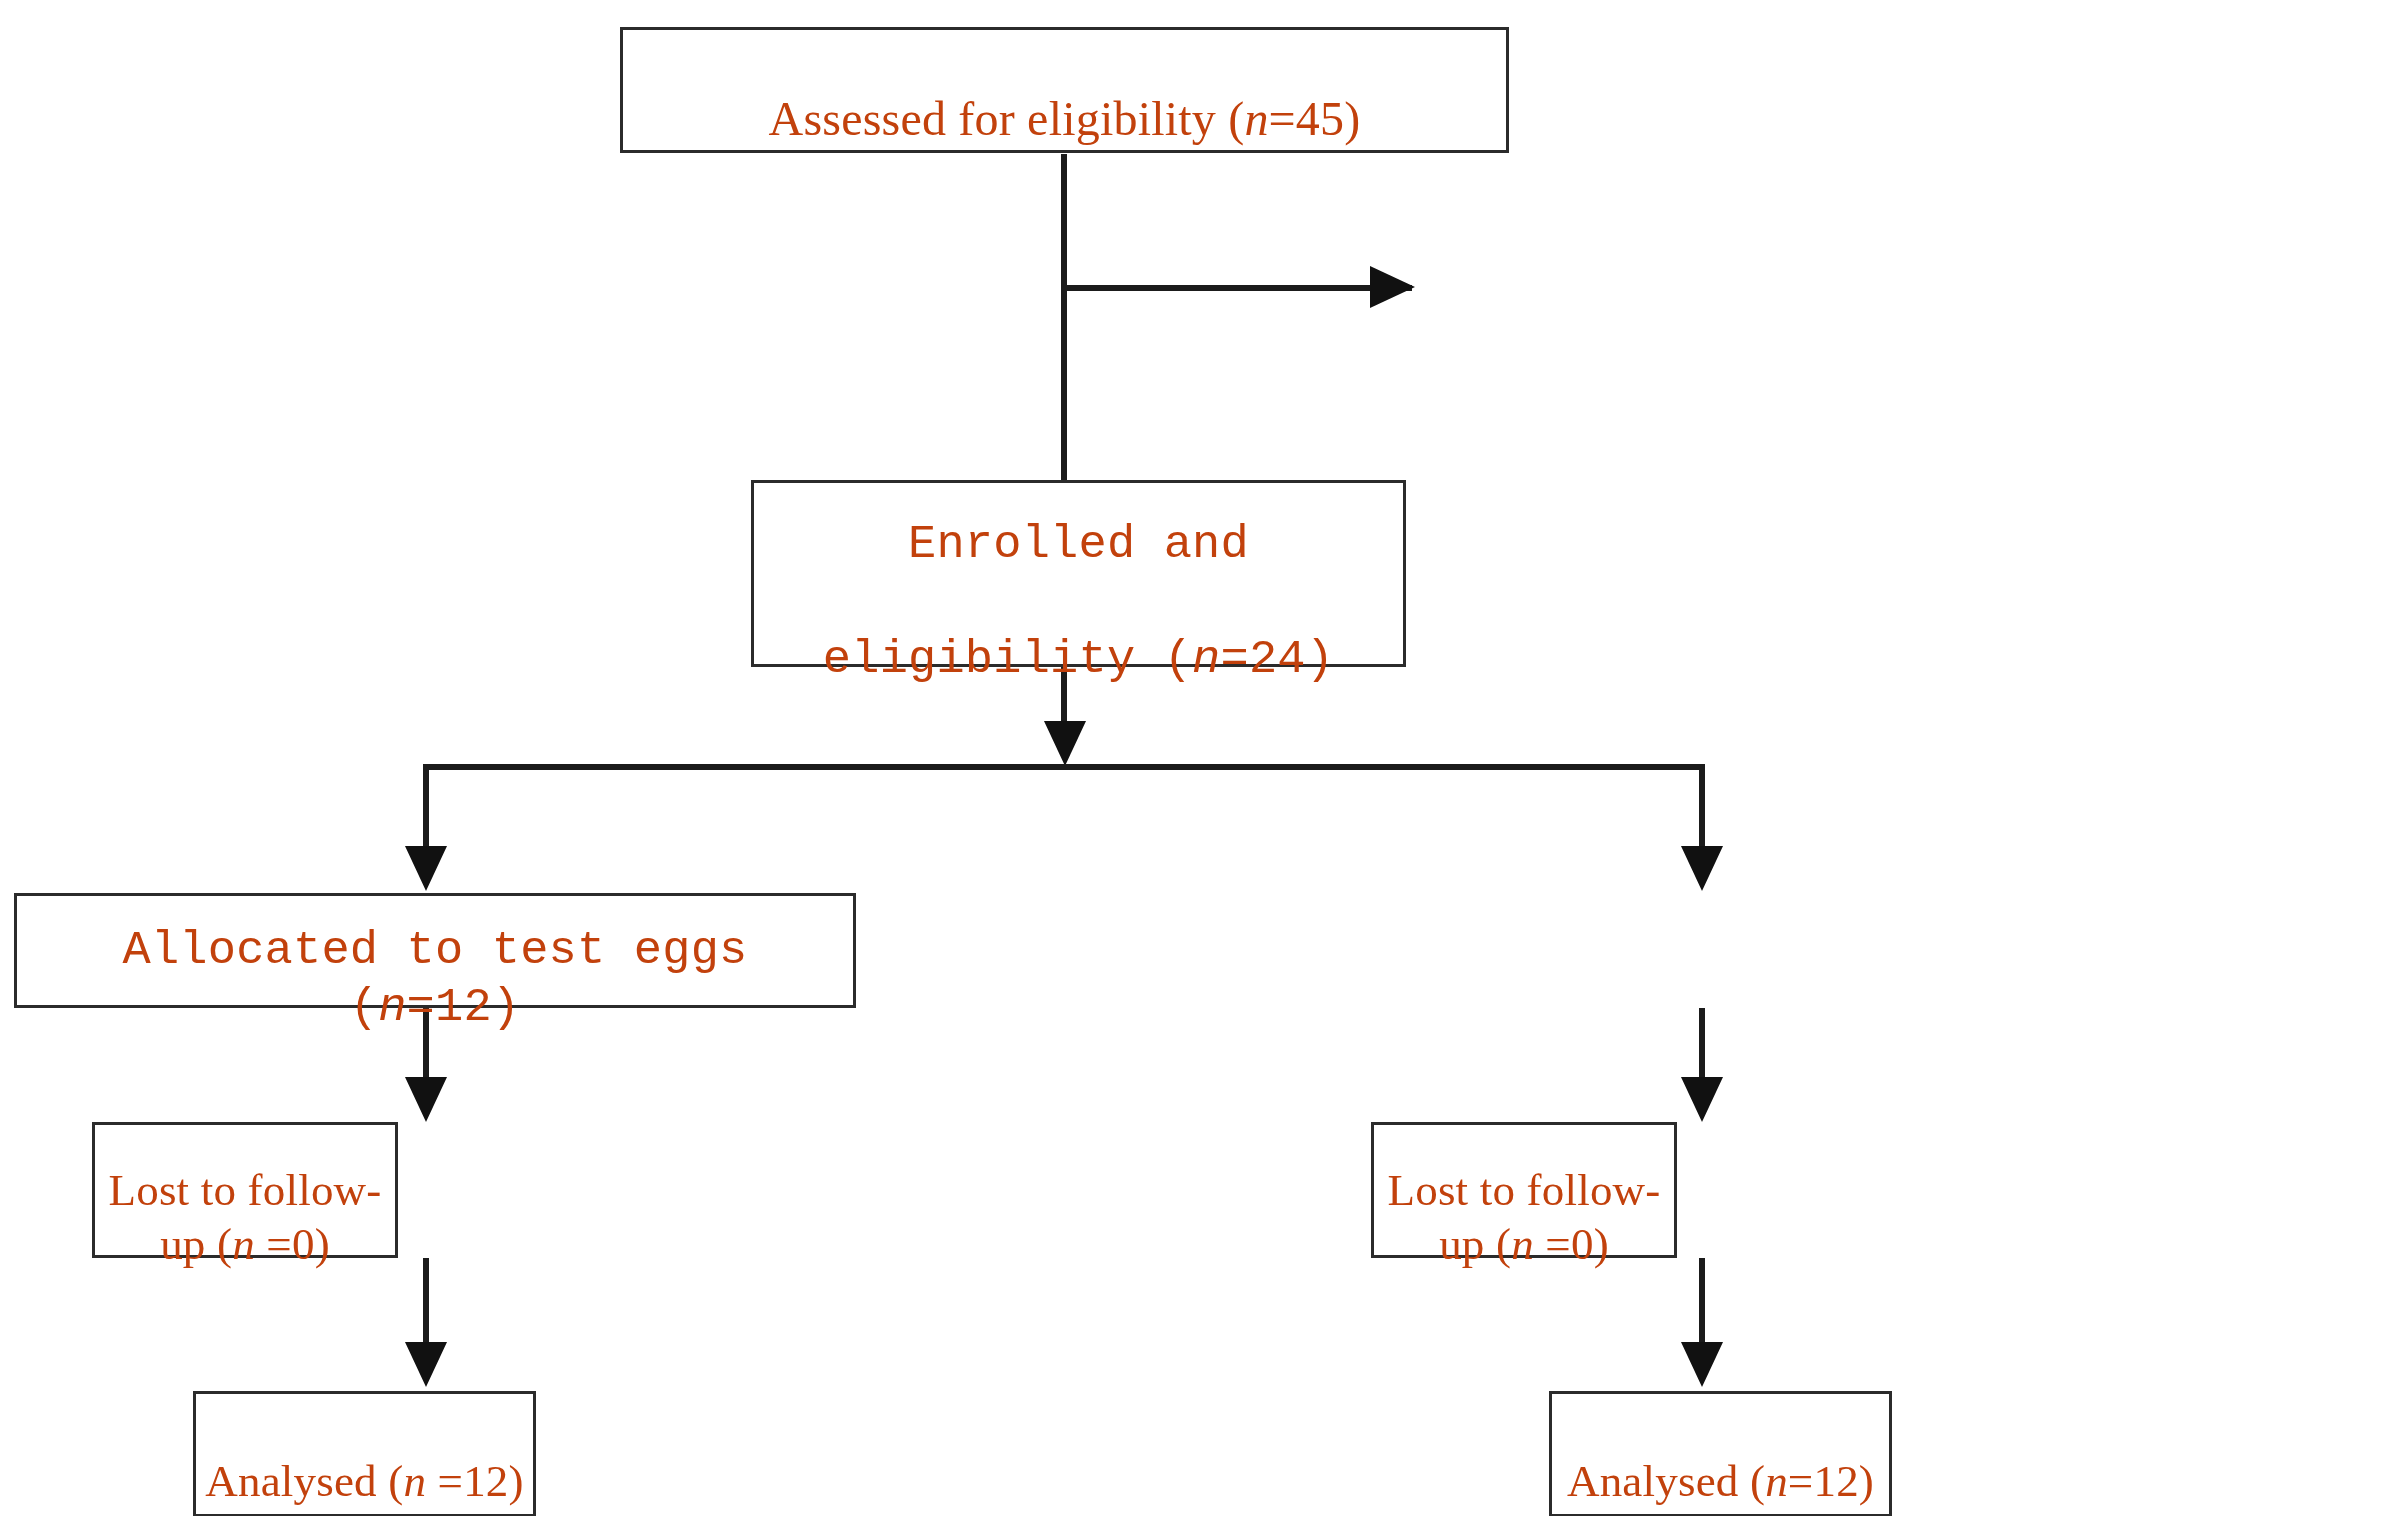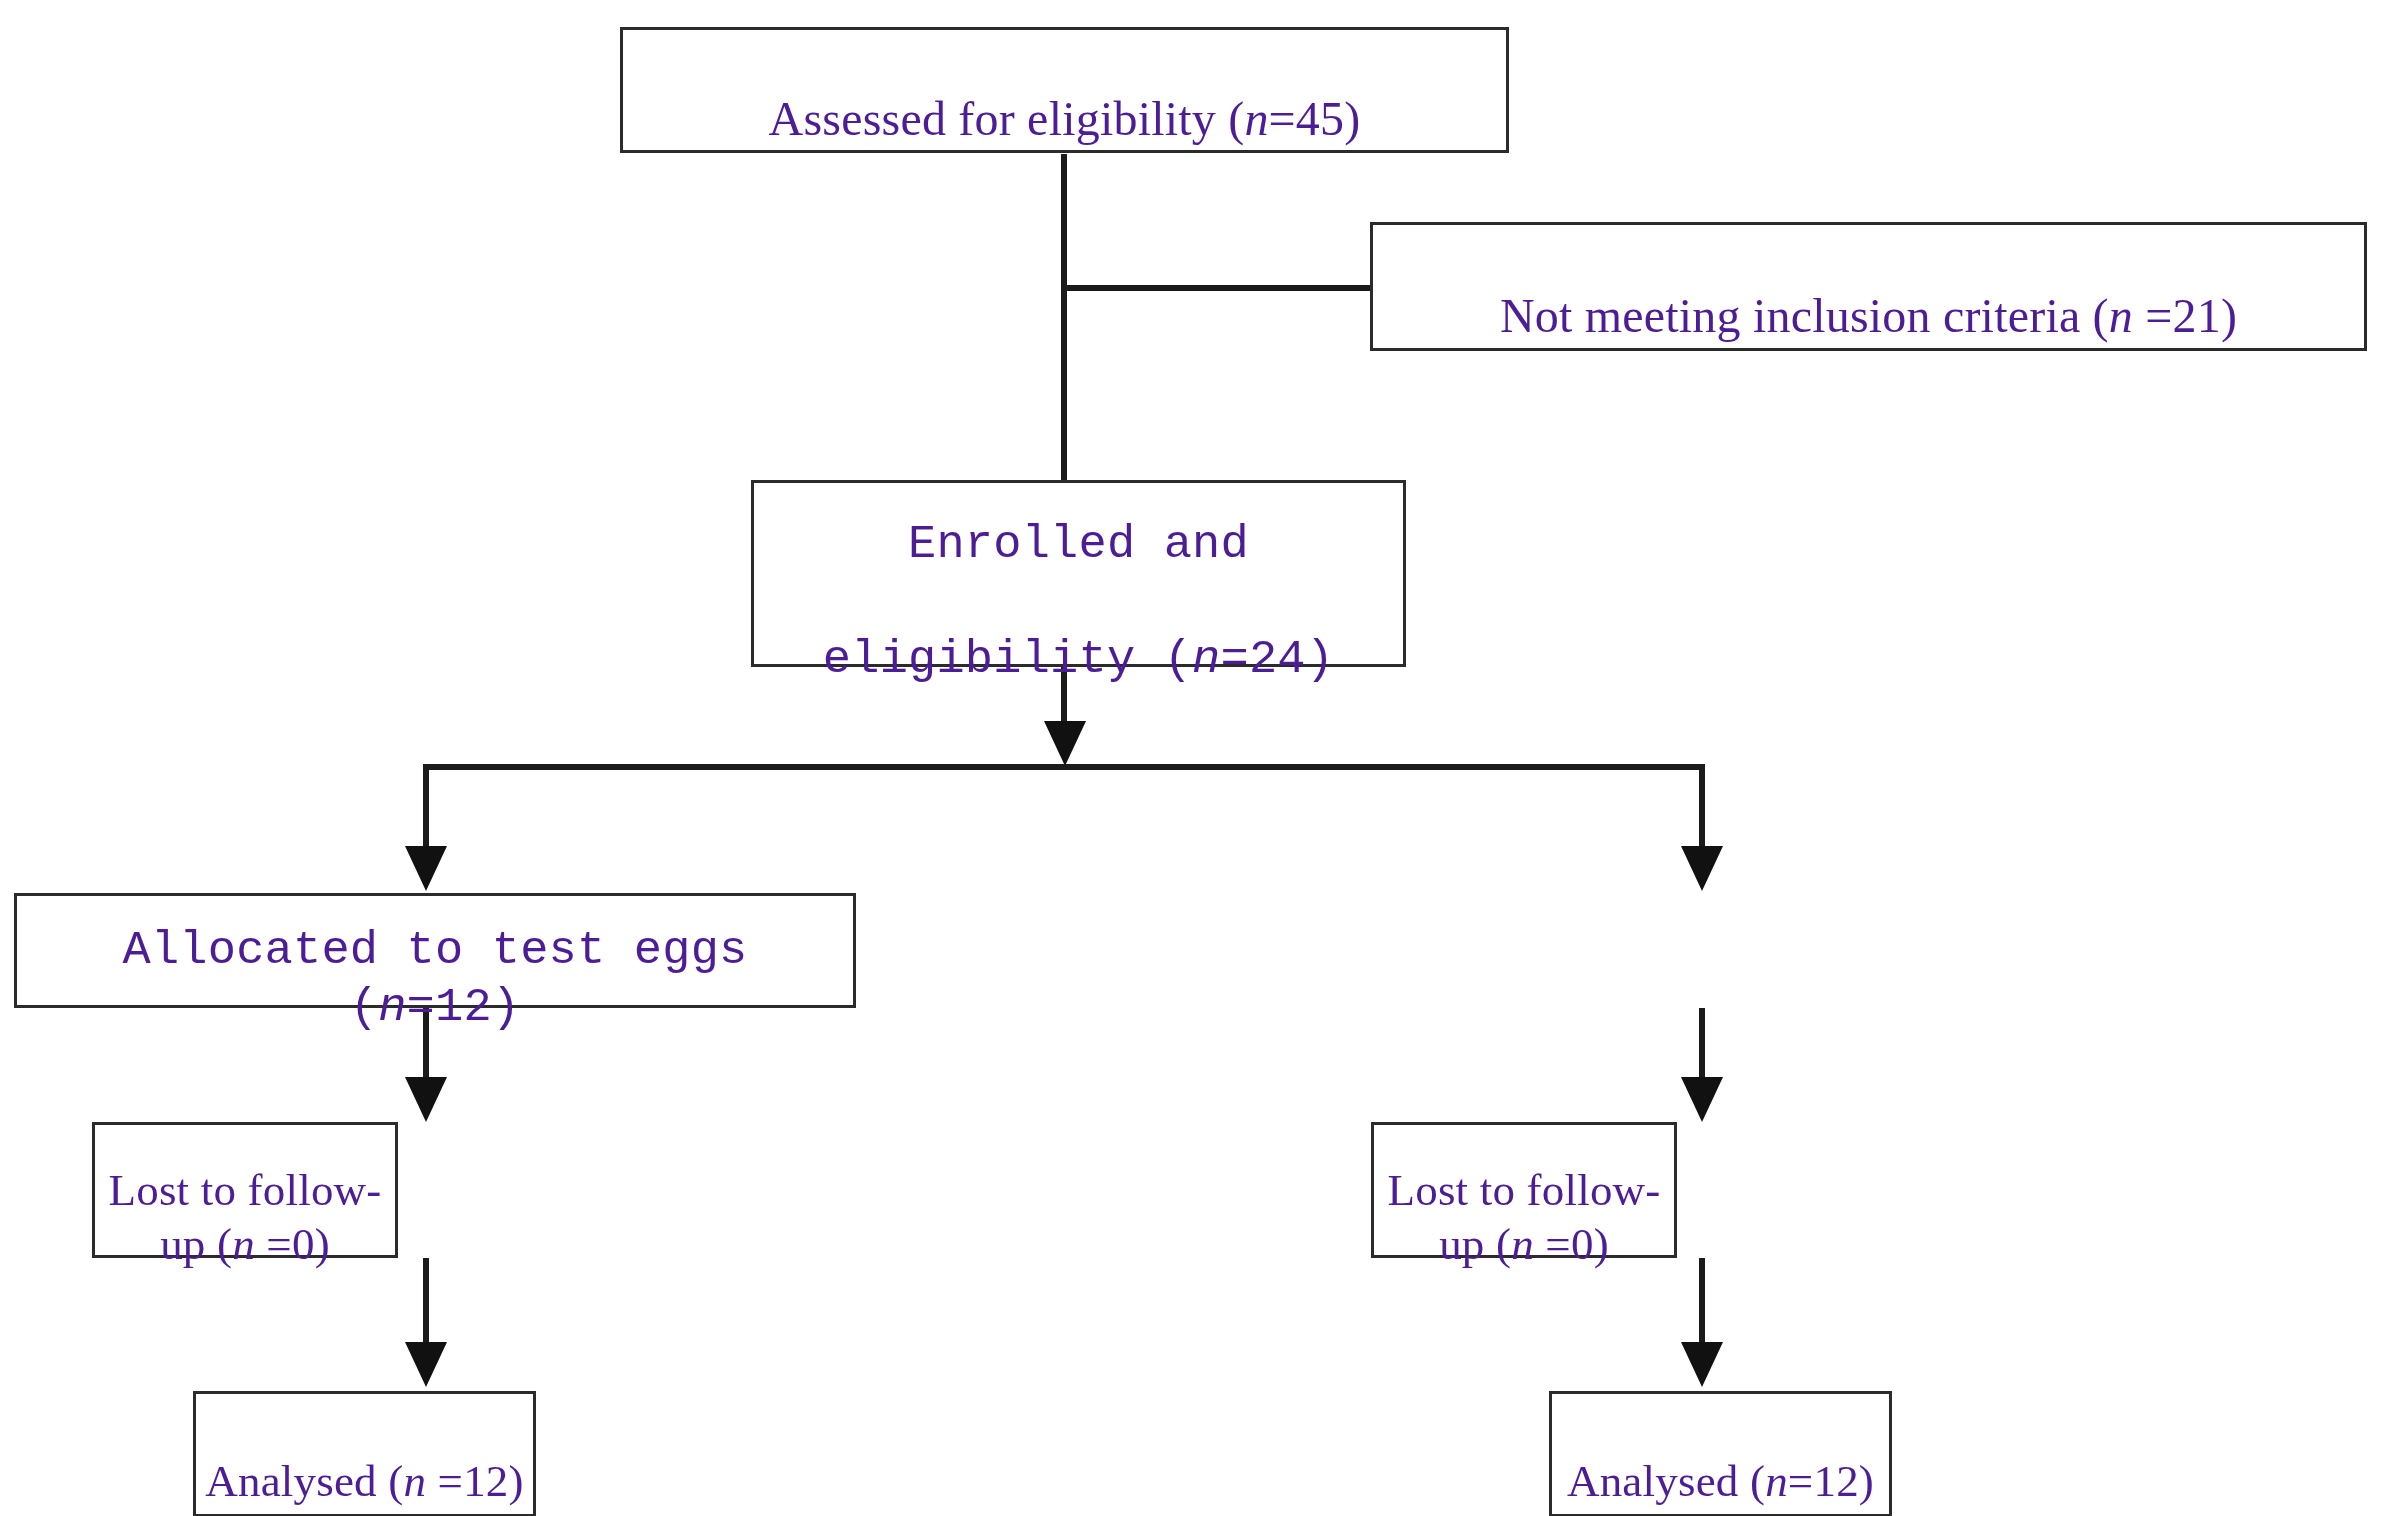--- a/index.html
+++ b/index.html
@@ -25,21 +25,21 @@
   .box {
     position: absolute;
     box-sizing: border-box;
     background: #ffffff;
     border: 3.9px solid #2b2b2b;
     display: flex;
     align-items: center;
     justify-content: center;
     text-align: center;
     line-height: 1.22;
-    color: #4c1d95;
+    color: #c2410c;
     letter-spacing: 0.2px;
     z-index: 3;
   }
   .box .txt {
     display: block;
     padding: 0 7.8px;
     white-space: pre-line;
   }
 
   .fs-big   { font-size: 48px; }
@@ -86,25 +86,20 @@
     <span class="txt">
       <span>Assessed for eligibility (</span><i>n</i><span>=45)</span>
     </span>
   </div>
 
   <div class="vline" style="left:1061px; top:154px; height:326px;"></div>
 
   <div class="hline" style="left:1061px; top:285px; width:351px;"></div>
   <div class="arrowhead-right" style="left:1370px; top:266px;"></div>
 
-  <div class="box fs-big" style="left:1370px; top:222px; width:997px; height:129px;">
-    <span class="txt">
-      <span>Not meeting inclusion criteria (</span><i>n</i><span> =21)</span>
-    </span>
-  </div>
 
   <div class="box fs-med" style="left:751px; top:480px; width:655px; height:187px;">
     <span class="txt">
       <span>Enrolled and</span><br>
       <span>eligibility (</span><i>n</i><span>=24)</span>
     </span>
   </div>
 
   <div class="vline" style="left:1061px; top:667px; height:56px;"></div>
   <div class="arrowhead-down" style="left:1044px; top:721px;"></div>

